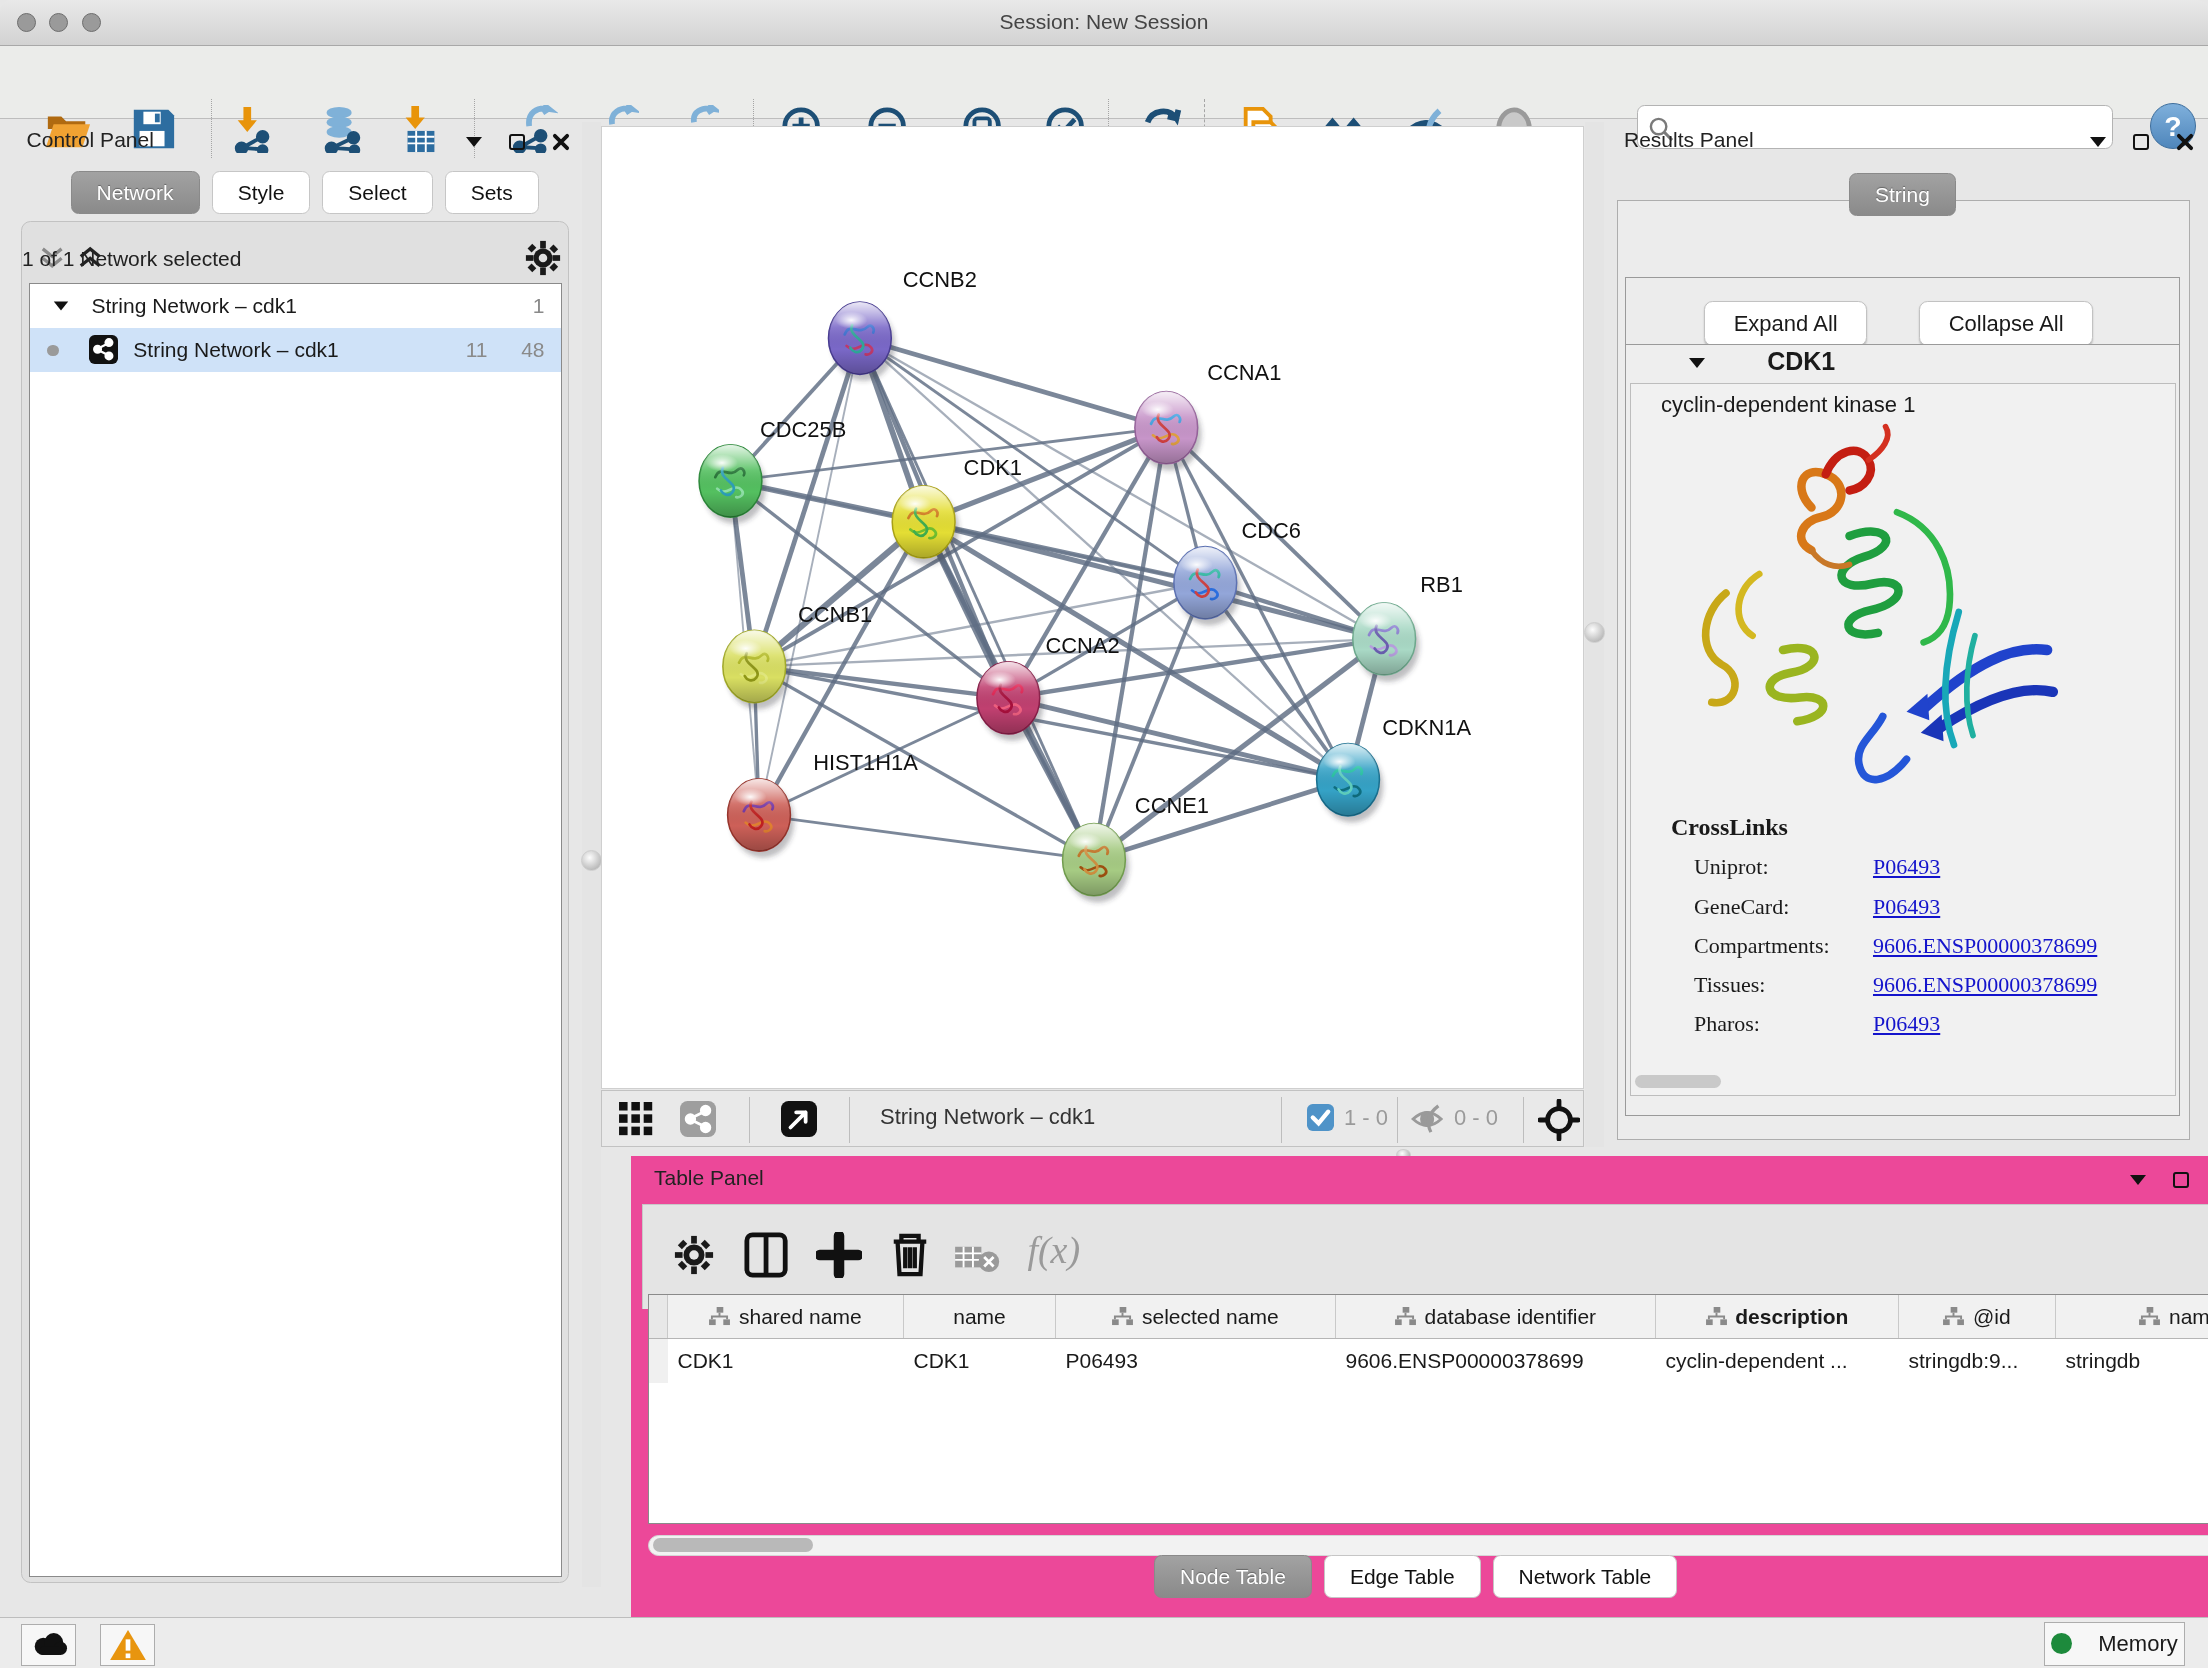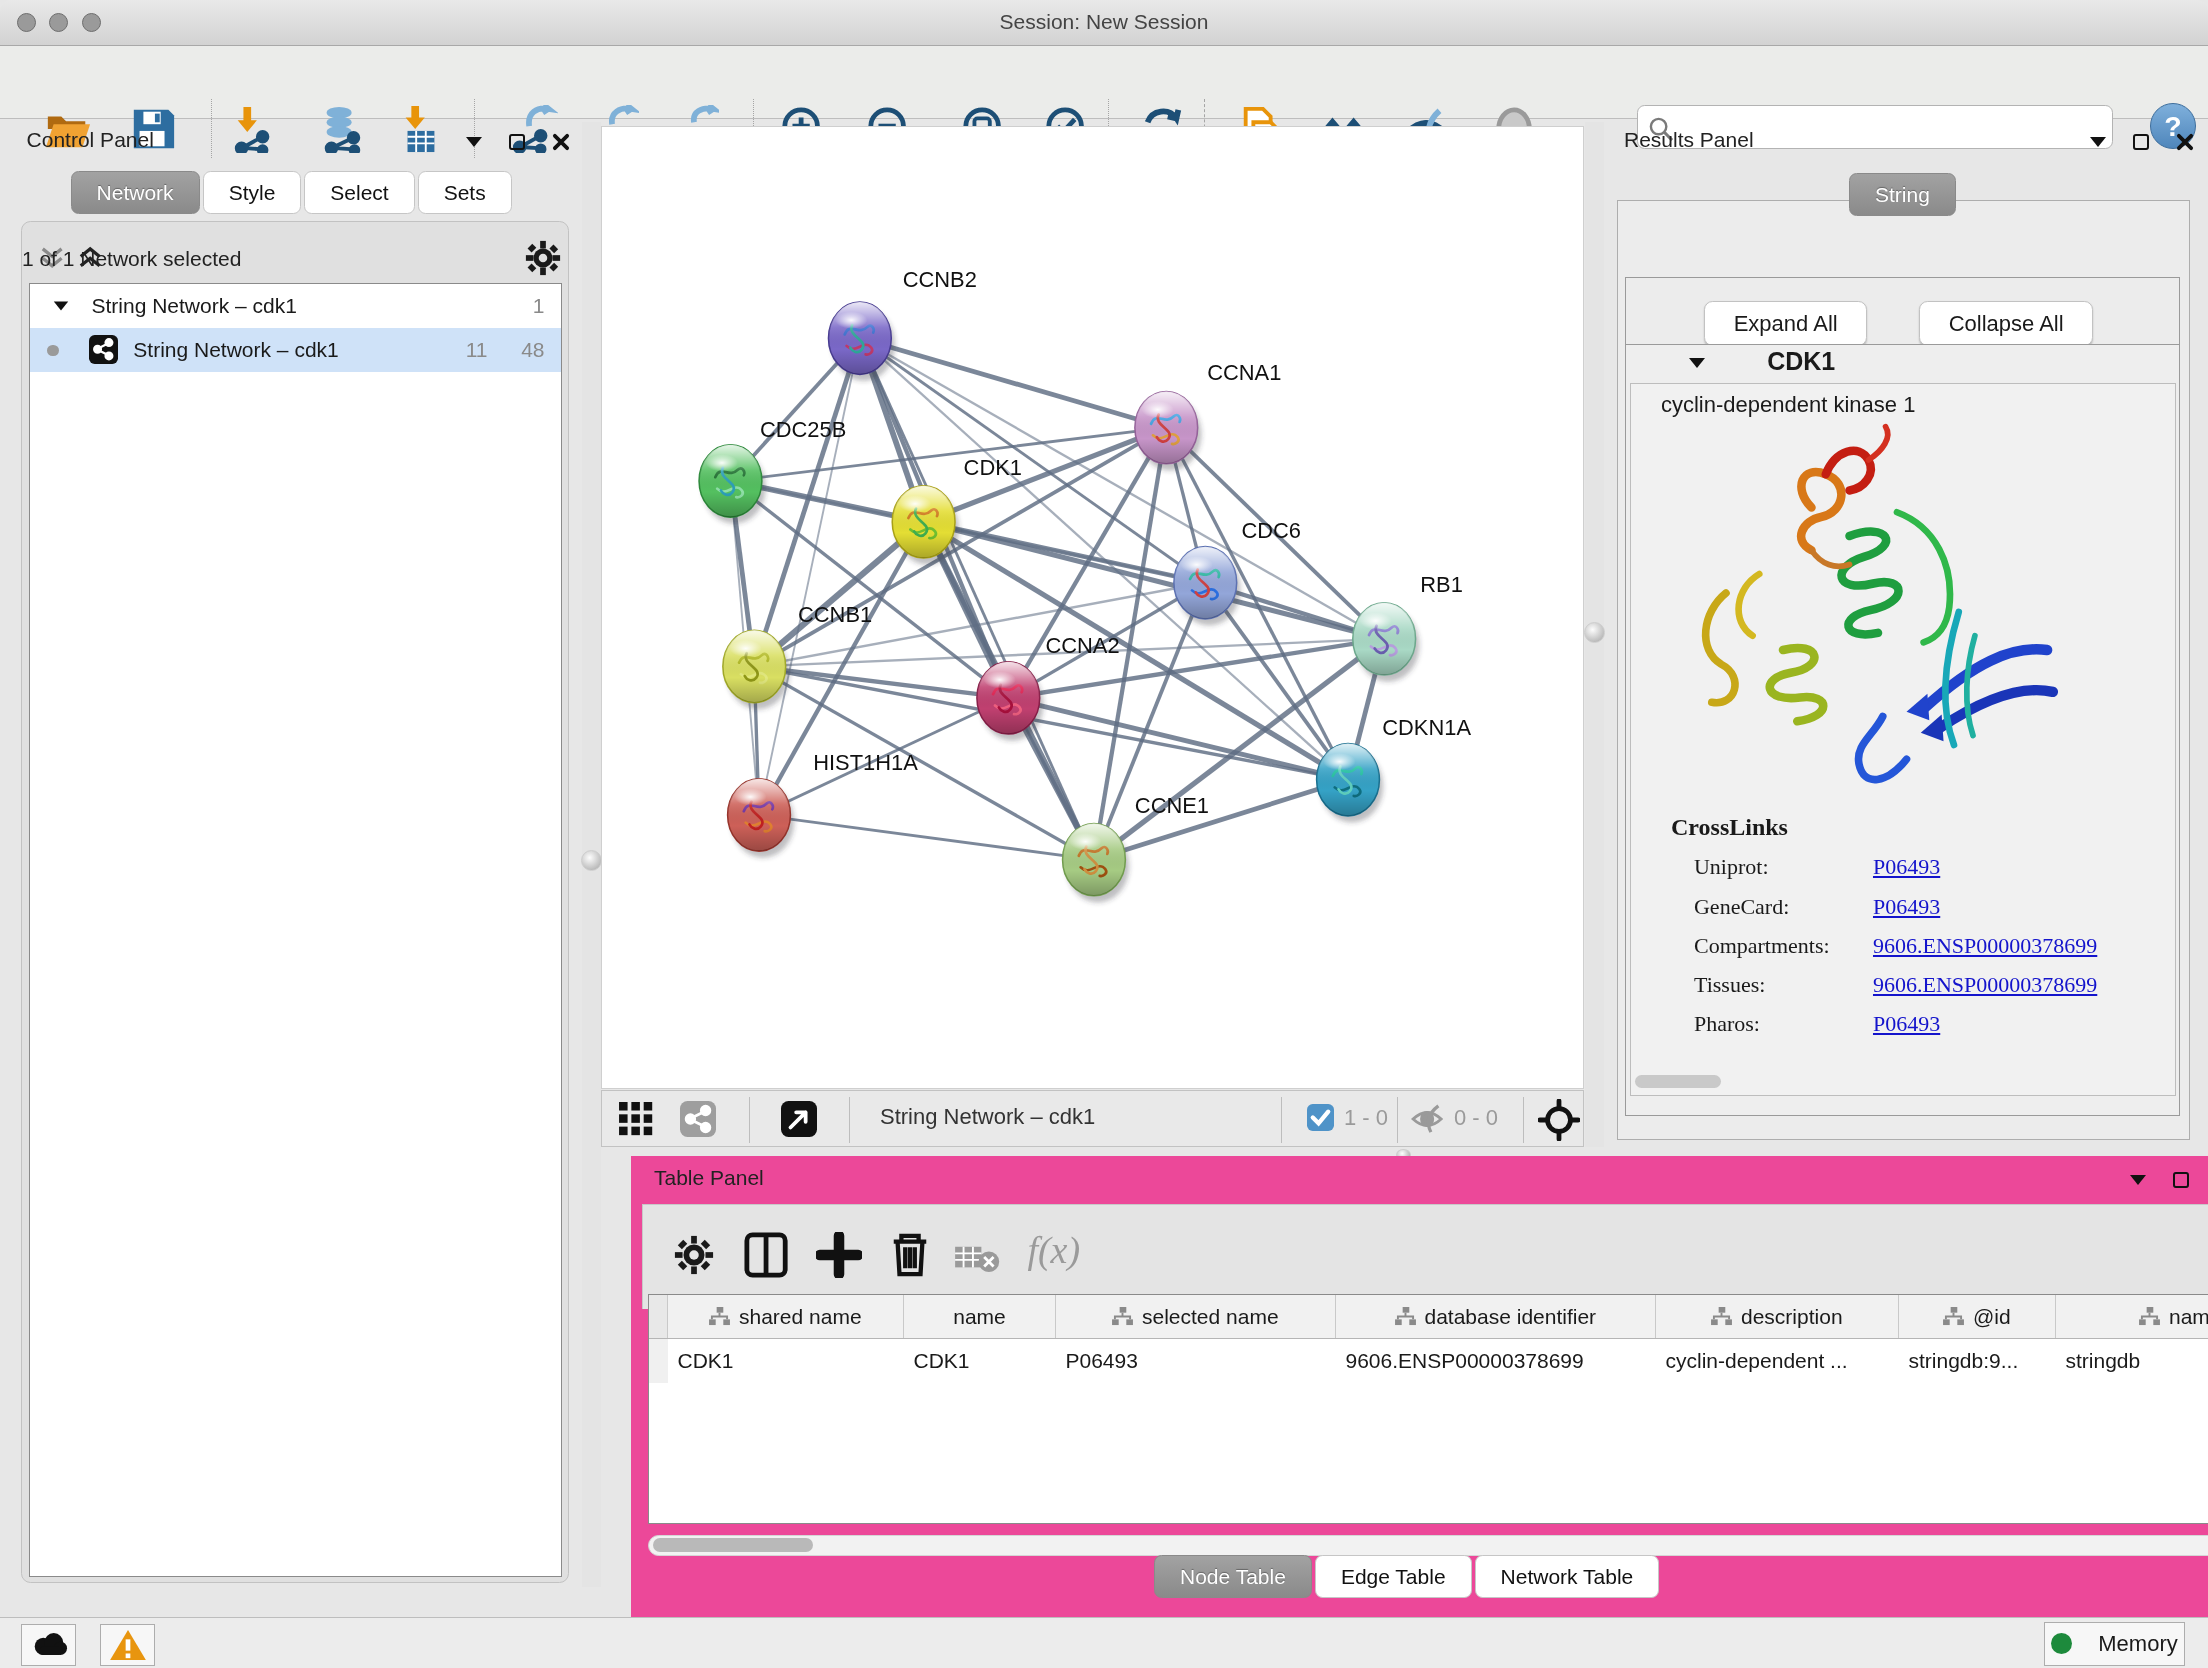--- a/index.html
+++ b/index.html
@@ -28,21 +28,21 @@
     background:linear-gradient(#7fb0dc,#4f86bb); border:1px solid #3c6d9c; color:#fff;
     font-size:28.5px; font-weight:bold; text-align:center; line-height:44px; }
 
   
   .panel-title { font-size:21px; color:#222; }
   .pc-tri { width:0; height:0; border-left:8.6px solid transparent; border-right:8.6px solid transparent;
     border-top:10.5px solid #111; display:inline-block; }
   .pc-box { width:16px; height:16px; border:2.4px solid #111; border-radius:2.9px; display:inline-block; }
   .tabs-row { position:absolute; display:flex; }
   .tab { height:43px; padding:0 25px; background:#fff; border:1px solid #c6c6c6; border-radius:7.6px;
-    font-size:21px; line-height:41px; margin-right:3px; color:#111; }
+    font-size:21px; line-height:41px; margin-right:12px; color:#111; }
   .tab.sel { background:linear-gradient(#a2a2a2,#8a8a8a); color:#fff;
     text-shadow:0 -1px 1px rgba(0,0,0,.35); border-color:#8a8a8a; }
 
   
   .control-panel { position:absolute; left:7.6px; top:122px; width:574px; height:1465px; }
   .cp-inner { position:absolute; left:13.3px; top:99px; width:548px; height:1362px;
     background:#e0e0e0; border:1px solid #c2c2c2; border-radius:9.5px; }
   .cp-status { position:absolute; top:25px; width:100%; text-align:left; font-size:21px; color:#222; }
   .net-list { position:absolute; left:7.6px; top:61px; width:533px; height:1294px;
     background:#fff; border:1px solid #8a8a8a; }
@@ -792,21 +792,21 @@
           <svg width="21" height="19" viewBox="0 0 22 20">
             <g fill="#8a8a8a">
               <rect x="8" y="0" width="7" height="6"></rect>
               <rect x="0" y="13" width="7" height="6"></rect>
               <rect x="15" y="13" width="7" height="6"></rect>
               <path d="M11 6 v4 M3 13 v-3 h16 v3" stroke="#8a8a8a" stroke-width="2" fill="none"></path>
             </g>
           </svg>
           <span>database identifier</span>
         </div>
-        <div class="th" style="width: 243px;">
+        <div class="th" style="width: 243px; font-weight: bold;">
           <svg width="21" height="19" viewBox="0 0 22 20">
             <g fill="#8a8a8a">
               <rect x="8" y="0" width="7" height="6"></rect>
               <rect x="0" y="13" width="7" height="6"></rect>
               <rect x="15" y="13" width="7" height="6"></rect>
               <path d="M11 6 v4 M3 13 v-3 h16 v3" stroke="#8a8a8a" stroke-width="2" fill="none"></path>
             </g>
           </svg>
           <span>description</span>
         </div>

